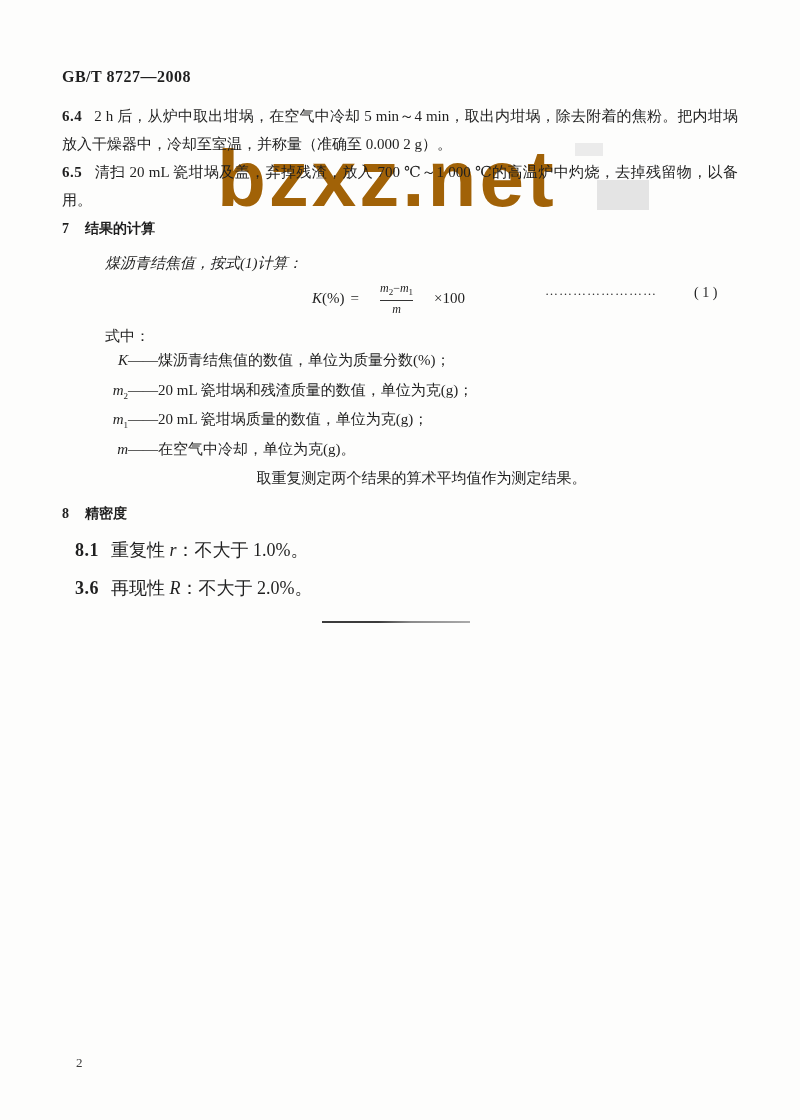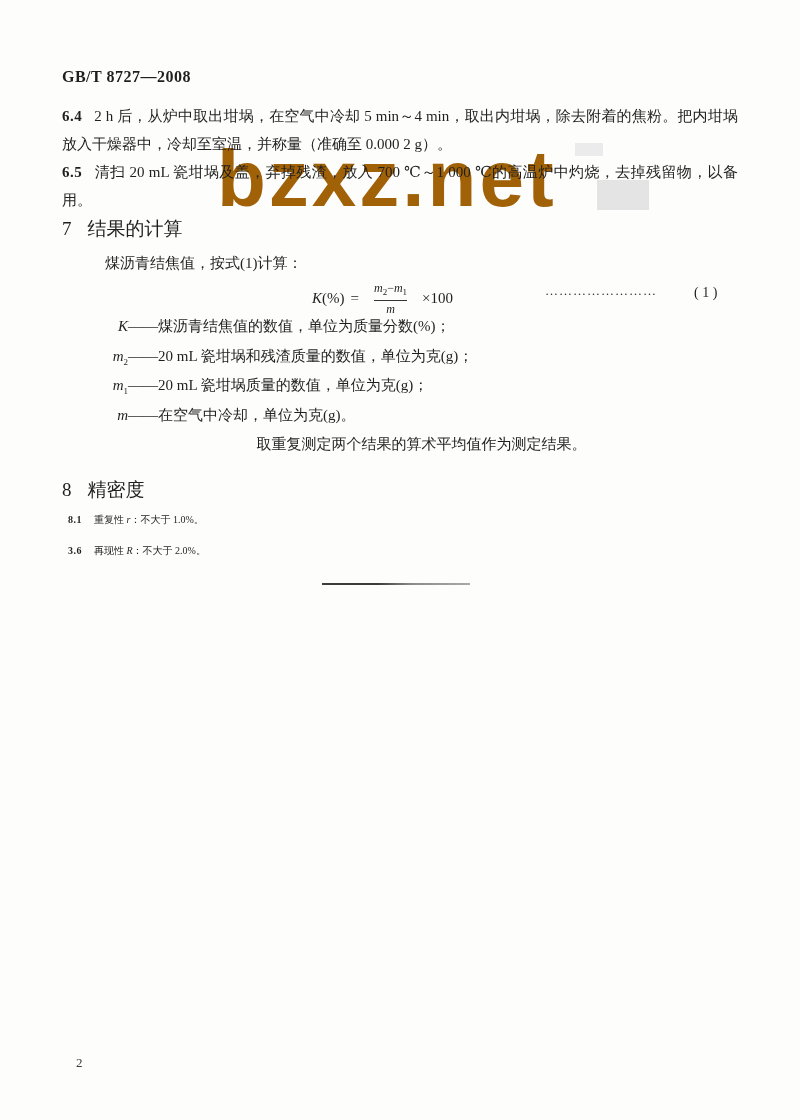--- a/index.html
+++ b/index.html
@@ -48,33 +48,34 @@
     margin: 0;
     text-align: justify;
   }
   .clause-num {
     font-weight: bold;
     margin-right: 12px;
     letter-spacing: 0.5px;
     font-family: Liberation Serif, serif;
   }
   .section-heading {
-    font-size: 19px;
-    font-weight: normal;
+    font-size: 14px;
+    font-weight: bold;
     margin: 6px 0 0 0;
     line-height: 22px;
   }
   .section-heading .heading-num { margin-right: 16px; }
   .h7 { margin-top: 4px; }
-  .h8 { margin-top: 22px; }
+  .h8 { margin-top: 12px; }
   .indent-para {
     font-size: 15px;
     line-height: 20px;
     margin: 13px 0 0 0;
     padding-left: 43px;
+    font-style: italic;
   }
   .formula-row {
     position: relative;
     height: 38px;
     margin-top: 4px;
   }
   .equation {
     position: absolute;
     left: 250px; top: 4px;
     font-size: 15px;
@@ -84,21 +85,21 @@
     white-space: nowrap;
   }
   .math-var { font-style: italic; font-family: "Liberation Serif", serif; }
   .fraction {
     display: inline-flex;
     flex-direction: column;
     align-items: center;
     vertical-align: middle;
     font-size: 12px;
     line-height: 14px;
-    margin: 0 6px;
+    margin: 0 12px;
   }
   .frac-num { padding: 0 3px 1px 3px; }
   .frac-den { border-top: 1px solid #333; padding: 1px 12px 0 12px; }
   .fraction sub, .def-sym sub {
     font-size: 9px;
     vertical-align: sub;
     font-style: normal;
   }
   .dot-leader {
     position: absolute;
@@ -135,23 +136,23 @@
   }
   .def-text { font-style: normal; }
   .note-para {
     font-size: 15px;
     line-height: 23.5px;
     margin: 0;
     padding-left: 43px;
     text-align: center;
   }
   .precision-para {
-    font-size: 10px;
+    font-size: 18px;
     line-height: 25px;
-    margin: 6px;
+    margin: 13px;
   }
   .precision-para:first-of-type { margin-top: 12px; }
   .end-rule {
     margin: 20px 0 0 260px;
     width: 148px; height: 2px;
     background: linear-gradient(to right, #3c3c3c 0%, #3c3c3c 38%, #8a8a8a 60%, #aaaaaa 100%);
   }
   .page-number {
     position: absolute;
     left: 76px; top: 1055px;
@@ -188,20 +189,21 @@
         <span class="fraction">
           <span class="frac-num"><span class="math-var">m</span><sub>2</sub><span>−</span><span class="math-var">m</span><sub>1</sub></span>
           <span class="frac-den"><span class="math-var">m</span></span>
         </span>
         <span>×100</span>
       </span>
       <span class="dot-leader">……………………</span>
       <span class="eq-number">( 1 )</span>
     </div>
 
+    <p class="where-label">式中：</p>
 
     <div class="def-list">
       <div class="def-row"><span class="def-sym"><span>K</span><sub></sub></span><span class="def-text">——煤沥青结焦值的数值，单位为质量分数(%)；</span></div>
       <div class="def-row"><span class="def-sym"><span>m</span><sub>2</sub></span><span class="def-text">——20 mL 瓷坩埚和残渣质量的数值，单位为克(g)；</span></div>
       <div class="def-row"><span class="def-sym"><span>m</span><sub>1</sub></span><span class="def-text">——20 mL 瓷坩埚质量的数值，单位为克(g)；</span></div>
       <div class="def-row"><span class="def-sym"><span>m</span><sub></sub></span><span class="def-text">——在空气中冷却，单位为克(g)。</span></div>
     </div>
 
     <p class="note-para">取重复测定两个结果的算术平均值作为测定结果。</p>
 

